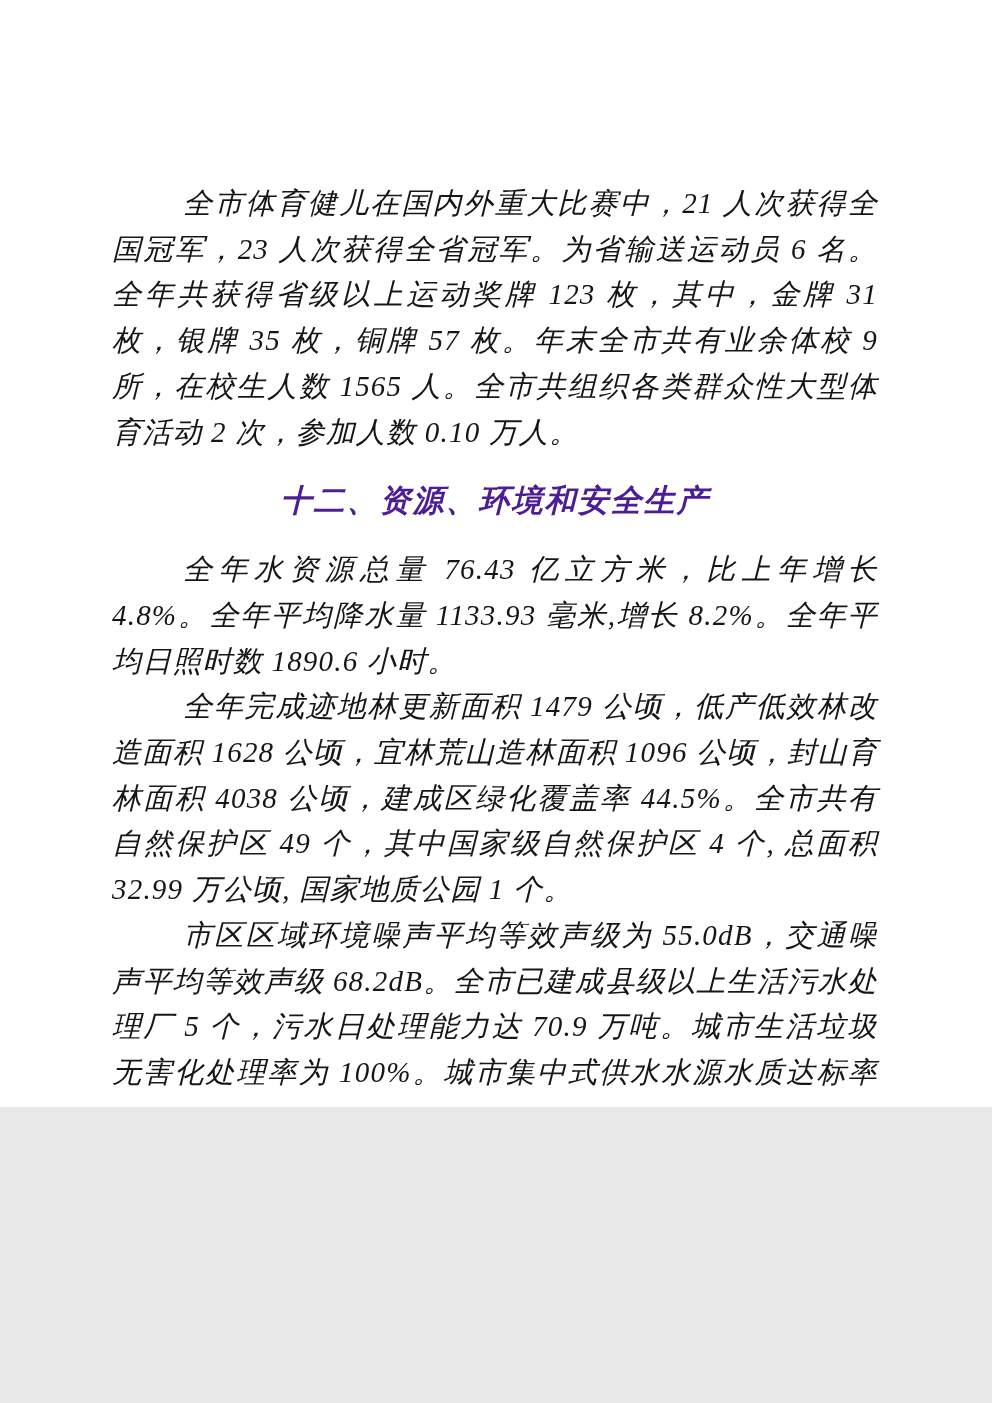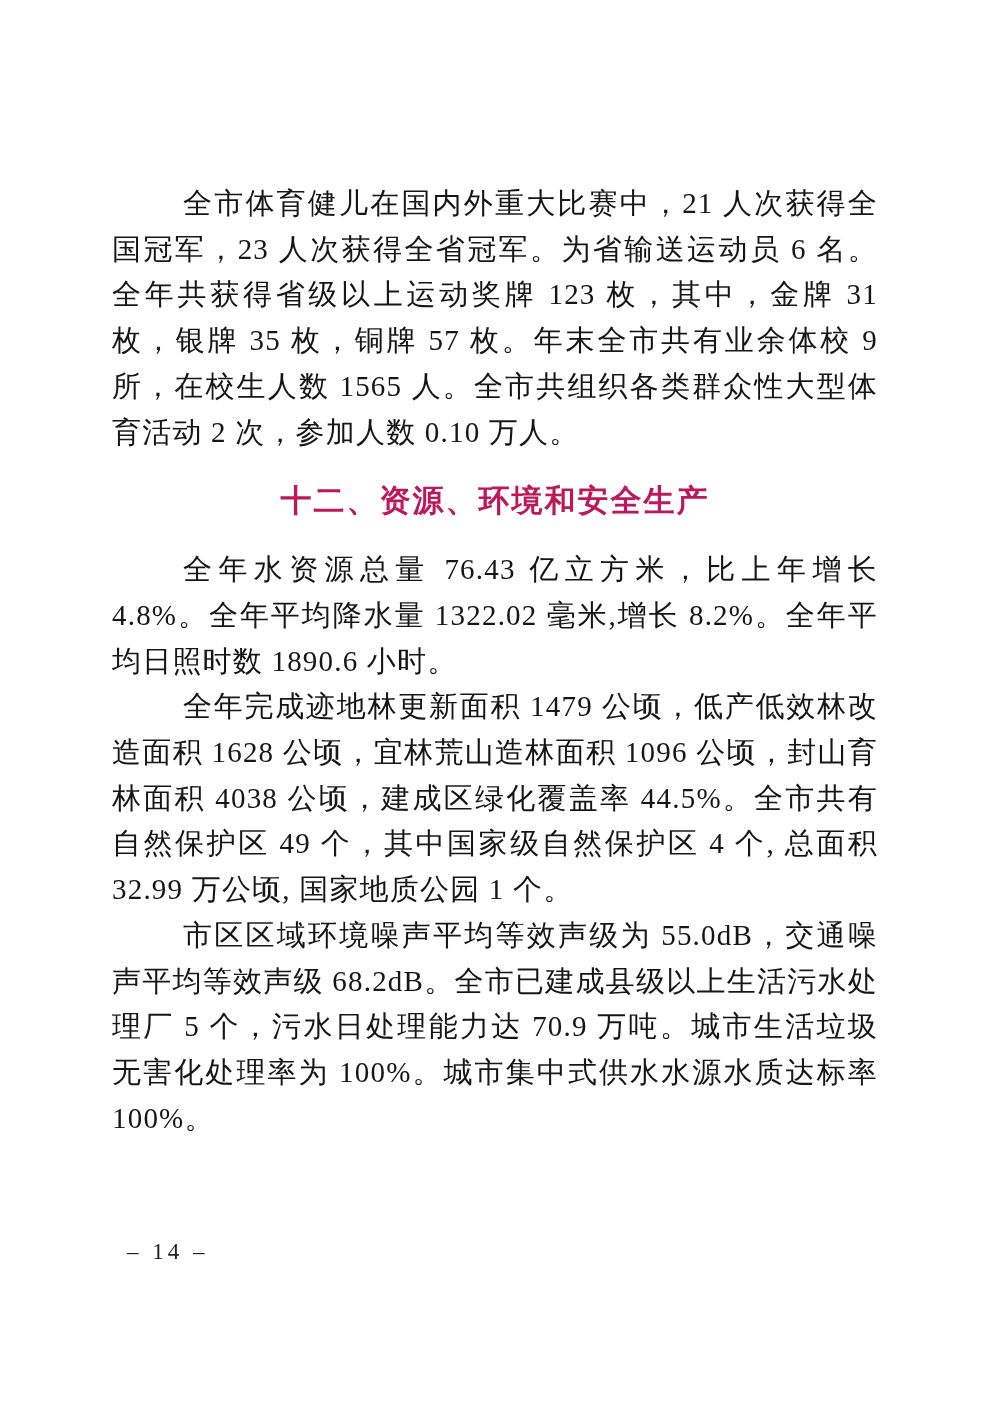--- a/index.html
+++ b/index.html
@@ -3,26 +3,27 @@
 <meta charset="utf-8">
 <style>
   html, body {
     margin: 0;
     padding: 0;
     background: #e8e8e8;
   }
   .page {
     position: relative;
     width: 992px;
-    height: 1403px;
+    height: 1107px;
     margin: 0 auto;
     background: #ffffff;
     overflow: hidden;
     font-family: "Liberation Serif", "DejaVu Serif", serif;
     color: #161616;
+    font-style: italic;
   }
   .content {
     position: absolute;
     left: 112px;
     top: 181px;
     width: 766px;
   }
   .body-para {
     margin: 0;
     font-size: 29px;
@@ -33,21 +34,21 @@
     font-weight: 400;
   }
   .section-heading {
     margin: 23px 0 23px 0;
     font-size: 31px;
     line-height: 46px;
     font-weight: bold;
     text-align: center;
     letter-spacing: 2px;
     font-family: "Liberation Sans", "DejaVu Sans", sans-serif;
-    color: #be185d;
+    color: #4c1d95;
   }
   .page-number {
     position: absolute;
     left: 127px;
     top: 1238px;
     font-size: 23px;
     line-height: 28px;
     letter-spacing: 4px;
     color: #222222;
     font-family: "Liberation Serif", "DejaVu Serif", serif;
@@ -55,21 +56,21 @@
 </style>
 </head>
 <body>
 
 <div class="page">
   <div class="content">
     <p class="body-para">全市体育健儿在国内外重大比赛中，21 人次获得全国冠军，23 人次获得全省冠军。为省输送运动员 6 名。全年共获得省级以上运动奖牌 123 枚，其中，金牌 31 枚，银牌 35 枚，铜牌 57 枚。年末全市共有业余体校 9 所，在校生人数 1565 人。全市共组织各类群众性大型体育活动 2 次，参加人数 0.10 万人。</p>
 
     <h2 class="section-heading">十二、资源、环境和安全生产</h2>
 
-    <p class="body-para">全年水资源总量 76.43 亿立方米，比上年增长 4.8%。全年平均降水量 1322.02 毫米,增长 8.2%。全年平均日照时数 1890.6 小时。</p>
+    <p class="body-para">全年水资源总量 76.43 亿立方米，比上年增长 4.8%。全年平均降水量 1133.93 毫米,增长 8.2%。全年平均日照时数 1890.6 小时。</p>
 
     <p class="body-para">全年完成迹地林更新面积 1479 公顷，低产低效林改造面积 1628 公顷，宜林荒山造林面积 1096 公顷，封山育林面积 4038 公顷，建成区绿化覆盖率 44.5%。全市共有自然保护区 49 个，其中国家级自然保护区 4 个, 总面积 32.99 万公顷, 国家地质公园 1 个。</p>
 
     <p class="body-para">市区区域环境噪声平均等效声级为 55.0dB，交通噪声平均等效声级 68.2dB。全市已建成县级以上生活污水处理厂 5 个，污水日处理能力达 70.9 万吨。城市生活垃圾无害化处理率为 100%。城市集中式供水水源水质达标率 100%。</p>
 
   </div>
 
   <div class="page-number">– 14 –</div>
 </div>
 

